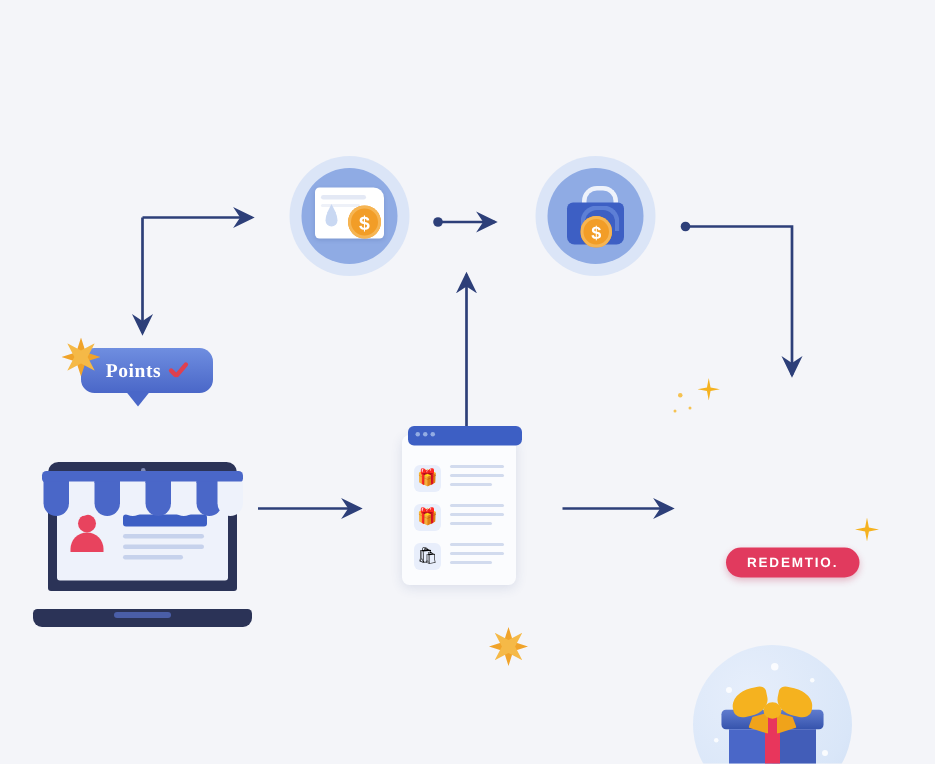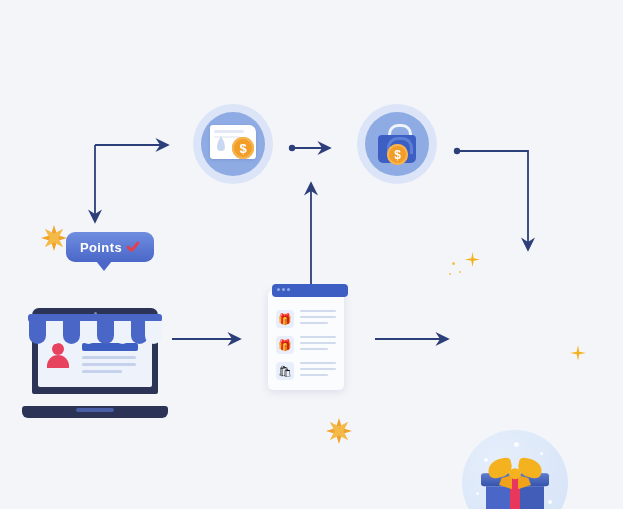--- a/index.html
+++ b/index.html
@@ -304,21 +304,21 @@
     <div class="badge-core" style="width:64px;height:64px;">
       <div class="bag">
         <div class="bag-handle"></div>
         <div class="bag-body"></div>
         <div class="bag-handle-in"></div>
         <div class="abs coin" style="left:11px;top:21px;width:21px;height:21px;font-size:12px;">$</div>
       </div>
     </div>
   </div>
 
-  <div class="abs" style="left:66px;top:232px;">
+  <div class="abs" style="left:54px;top:232px;font-family:Liberation Serif, serif;">
     <div class="bubble">
       <span class="bubble-text">Points</span>
       <span class="check"></span>
     </div>
   </div>
   <div class="abs burst" style="left:41px;top:225px;width:26px;height:26px;">
       <i></i>
       <i></i>
     </div>
 
@@ -395,14 +395,17 @@
       <div class="bow-knot"></div>
     </div>
   </div>
 
   <div class="abs spark" style="left:465px;top:252px;width:15px;height:15px;"></div>
   <div class="abs spark" style="left:570px;top:345px;width:16px;height:16px;"></div>
   <div class="abs minidot" style="left:452px;top:262px;width:3px;height:3px;"></div>
   <div class="abs minidot" style="left:459px;top:271px;width:2px;height:2px;"></div>
   <div class="abs minidot" style="left:449px;top:273px;width:2px;height:2px;"></div>
 
+  <div class="abs" style="left:484px;top:365px;">
+    <div class="redeem-pill">REDEMTIO.</div>
+  </div>
 
 </div>
 
 </body></html>

